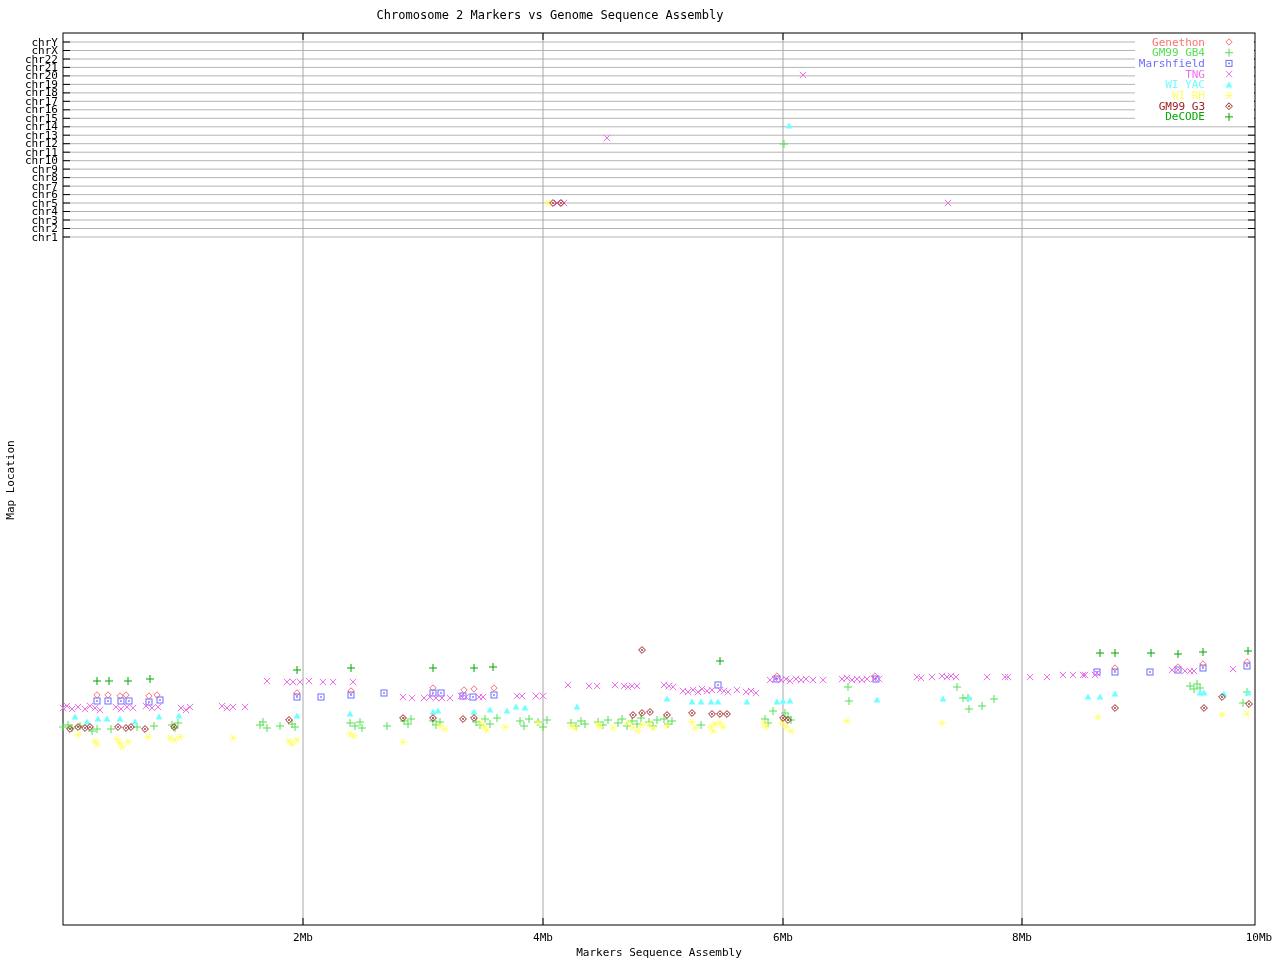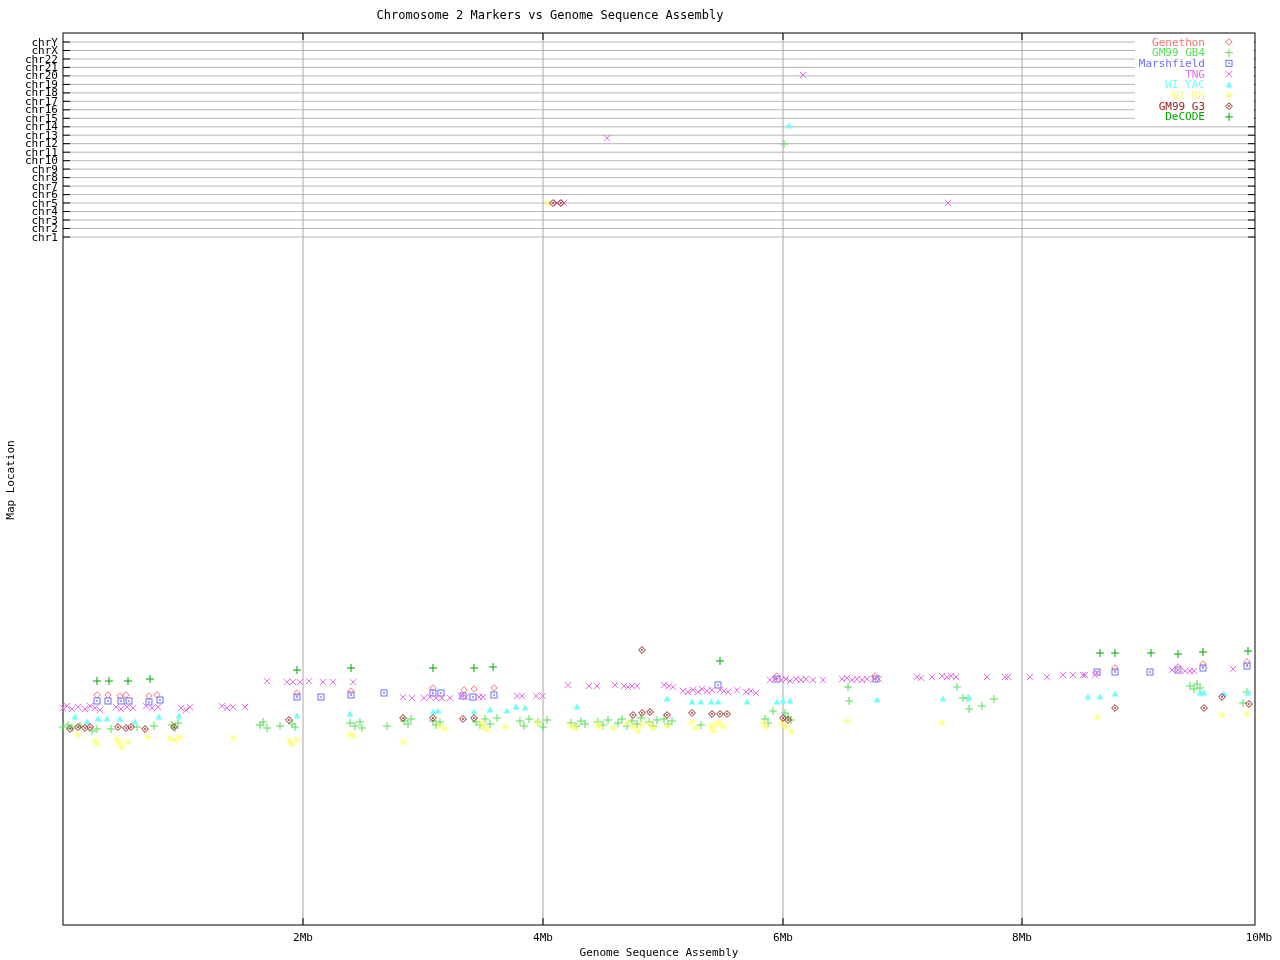--- a/index.html
+++ b/index.html
@@ -1407,13 +1407,13 @@
       </g>
       <g>
         <text x="1205" y="120.39999999999999" text-anchor="end" fill="#00a800">DeCODE</text>
         <g fill="none" stroke="#00a800" stroke-width="1">
           <path d="M1225,116.89999999999999 H1233 M1229,112.89999999999999 V120.89999999999999"></path>
         </g>
       </g>
     </g>
   </svg>
 
-<div class="abs" id="x-axis-label">Genome Sequence Assembly</div>
+<div class="abs" id="x-axis-label">Markers Sequence Assembly</div>
 
 </body></html>

